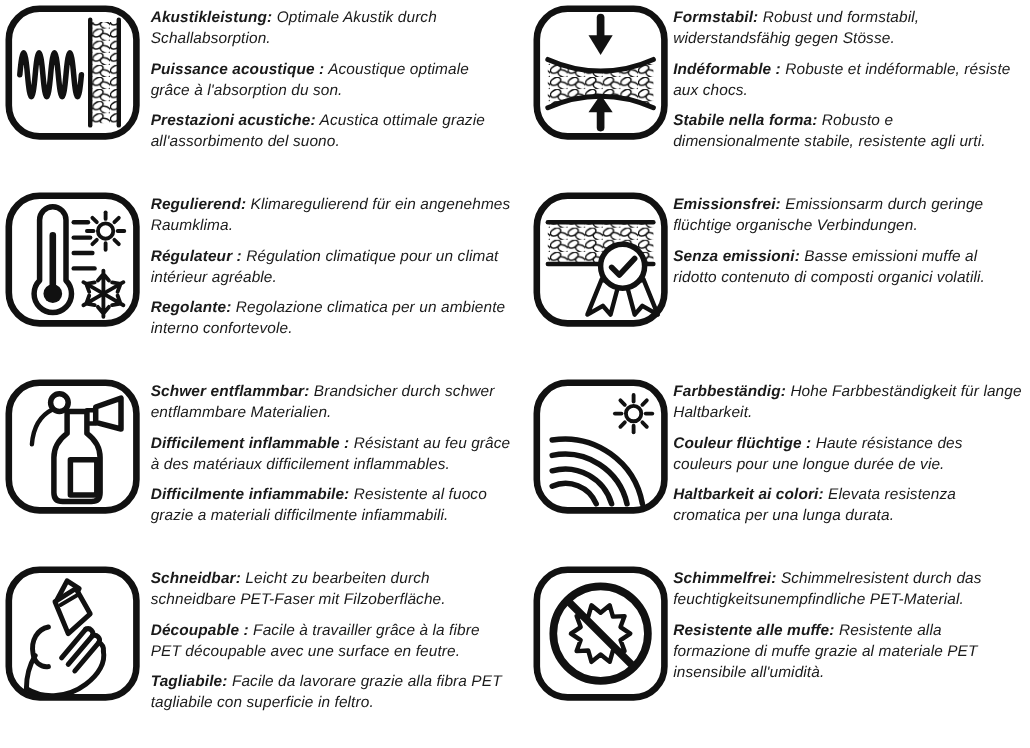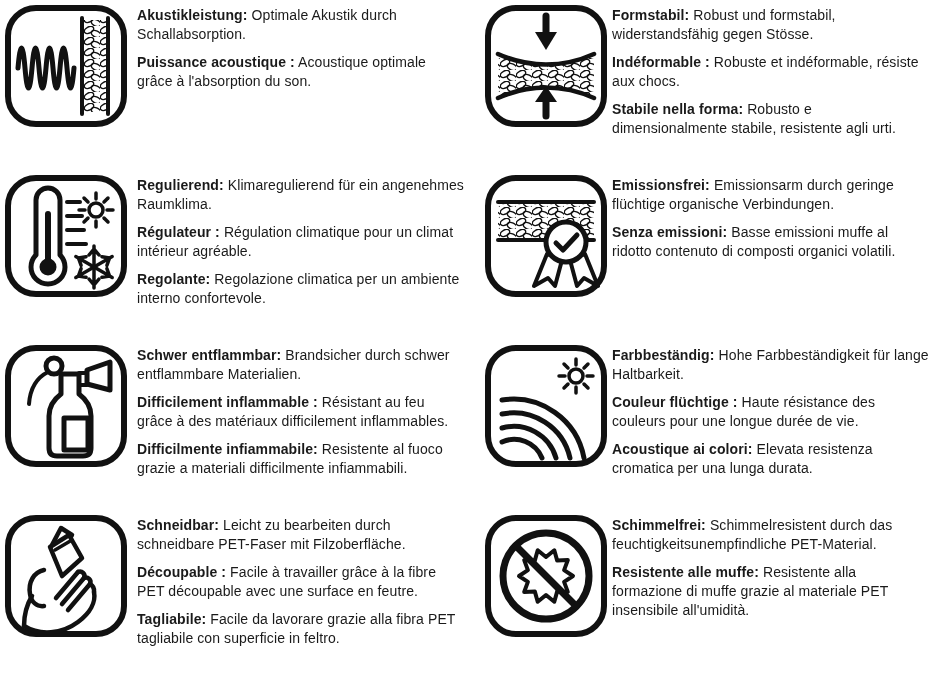--- a/index.html
+++ b/index.html
@@ -1,17 +1,17 @@
 <!DOCTYPE html>
 <html><head>
 <meta charset="utf-8">
 <style>
   html,body{margin:0;padding:0;background:#ffffff;}
   body{width:936px;height:680px;font-family:"Liberation Sans",sans-serif;color:#1a1a1a;}
-  .sheet{width:936px;height:492px;display:grid;grid-template-columns:468px 468px;grid-auto-rows:170px;}
+  .sheet{width:936px;height:492px;display:grid;grid-template-columns:468px 468px;grid-auto-rows:170px;font-style:italic;}
   .cell{display:flex;align-items:flex-start;box-sizing:border-box;padding:2px 4px 0 4px;overflow:hidden;}
   .cell.right{padding-left:16px;}
   .icon{flex:0 0 124px;width:124px;height:124px;margin-top:2px;}
   .icon svg{display:block;width:124px;height:124px;}
   .text{margin-left:9px;padding-top:4px;max-width:328px;}
   .cell.right .text{margin-left:4px;max-width:318px;}
   .text p{margin:0 0 9px 0;font-size:14px;line-height:19px;letter-spacing:0.1px;}
   .text b{font-weight:700;}
   .k{stroke:#111;fill:none;stroke-linecap:round;stroke-linejoin:round;}
   .kf{fill:#111;stroke:none;}
@@ -34,20 +34,21 @@
         <rect class="k" x="4" y="4" width="116" height="116" rx="28" stroke-width="6"></rect>
         <path class="k" stroke-width="5" d="M14 64 q3.5 -40 7 0 t7 0 t7 0 t7 0 t7 0 t7 0 t7 0 t7 0"></path>
         <rect x="79" y="16" width="24" height="92" fill="url(#p1)"></rect>
         <line class="k" stroke-width="4" x1="78" y1="14" x2="78" y2="110"></line>
         <line class="k" stroke-width="4" x1="104" y1="14" x2="104" y2="110"></line>
       </svg>
     </span>
     <div class="text">
       <p><b>Akustikleistung:</b> <span>Optimale Akustik durch Schallabsorption.</span></p>
       <p><b>Puissance acoustique :</b> <span>Acoustique optimale grâce à l'absorption du son.</span></p>
+      <p><b>Prestazioni acustiche:</b> <span>Acustica ottimale grazie all'assorbimento del suono.</span></p>
     </div>
   </div>
 
   <div class="cell right">
     <span class="icon">
       <svg viewBox="0 0 124 124">
         <defs>
             <pattern id="p2" width="16" height="11" patternUnits="userSpaceOnUse">
           <ellipse cx="5" cy="4" rx="5" ry="3.1" fill="none" stroke="#111" stroke-width="1.4" transform="rotate(-28 5 4)"></ellipse>
           <ellipse cx="12" cy="8" rx="5" ry="3.1" fill="none" stroke="#111" stroke-width="1.4" transform="rotate(24 12 8)"></ellipse>
@@ -170,21 +171,21 @@
           <line x1="8" y1="-8" x2="12" y2="-12"></line>
             <line x1="-8" y1="-8" x2="-12" y2="-12"></line>
           <line x1="8" y1="8" x2="12" y2="12"></line>
             <line x1="-8" y1="8" x2="-12" y2="12"></line>
         </g>
       </svg>
     </span>
     <div class="text">
       <p><b>Farbbeständig:</b> <span>Hohe Farbbeständigkeit für lange Haltbarkeit.</span></p>
       <p><b>Couleur flüchtige :</b> <span>Haute résistance des couleurs pour une longue durée de vie.</span></p>
-      <p><b>Acoustique ai colori:</b> <span>Elevata resistenza cromatica per una lunga durata.</span></p>
+      <p><b>Haltbarkeit ai colori:</b> <span>Elevata resistenza cromatica per una lunga durata.</span></p>
     </div>
   </div>
 
   <div class="cell">
     <span class="icon">
       <svg viewBox="0 0 124 124">
         <rect class="k" x="4" y="4" width="116" height="116" rx="28" stroke-width="6"></rect>
         <path class="kw" stroke-width="4.5" d="M48,31 L57,14 L68,21 L60,35 Z"></path>
         <path class="kw" stroke-width="4.5" d="M46,33 L65,21 L78,44 L58,62 Z"></path>
         <line class="k" stroke-width="3.5" x1="51" y1="36" x2="68" y2="26"></line>

